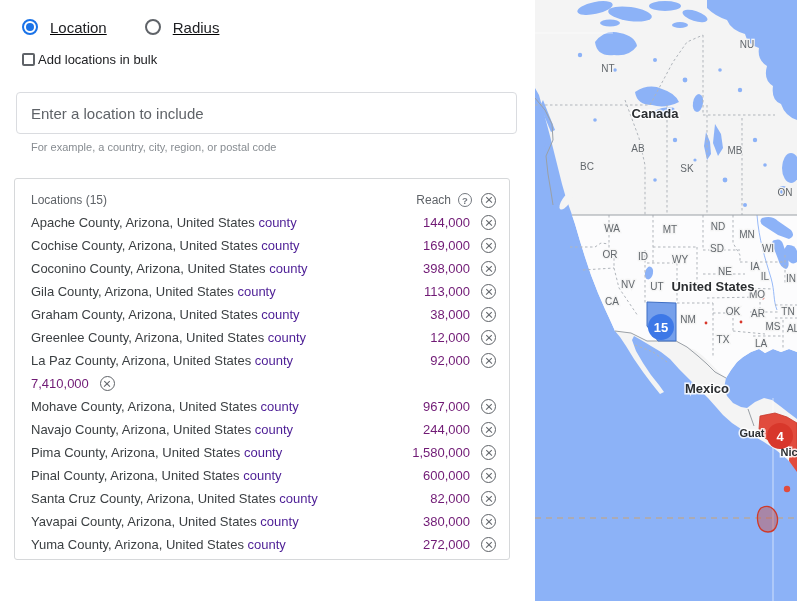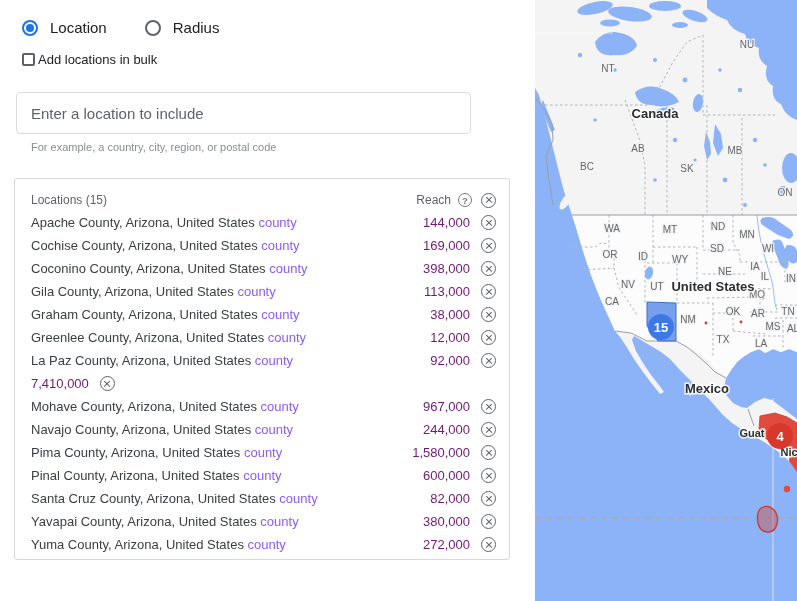--- a/index.html
+++ b/index.html
@@ -3,49 +3,49 @@
 <meta charset="utf-8">
 <style>
   * { margin:0; padding:0; box-sizing:border-box; }
   html,body { width:797px; height:601px; background:#fff; font-family:"Liberation Sans","DejaVu Sans",sans-serif; }
   .screen { position:relative; width:797px; height:601px; overflow:hidden; background:#fff; }
 
   
   .left-panel { position:absolute; left:0; top:0; width:535px; height:601px; background:#fff; }
 
   .radio-row { position:absolute; left:22px; top:16px; height:22px; display:flex; align-items:center; gap:10px; }
-  .radio-option { display:flex; align-items:flex-end; gap:12px; cursor:pointer; }
+  .radio-option { display:flex; align-items:flex-start; gap:12px; cursor:pointer;text-decoration:underline; }
   .radio-option + .radio-option { margin-left:28px; }
   .radio-outer { width:16px; height:16px; border-radius:50%; border:2px solid #5f6368; position:relative; flex:0 0 auto; }
   .radio-option.selected .radio-outer { border-color:#1a73e8; }
   .radio-option.selected .radio-outer::after { content:""; position:absolute; left:2px; top:2px; width:8px; height:8px; border-radius:50%; background:#1a73e8; }
   .radio-label { font-size:15px; color:#202124; }
 
   .checkbox-row { position:absolute; left:22px; top:52px; display:flex; align-items:center; gap:3px; cursor:pointer; }
   .checkbox-box { width:13px; height:13px; border:2px solid #5f6368; border-radius:2px; background:#fff; flex:0 0 auto; }
   .checkbox-label { font-size:13px; color:#202124; }
 
-  .search-input { position:absolute; left:16px; top:92px; width:455px; height:42px; border:1px solid #dadce0; border-radius:4px; padding:0 14px; font-size:15px; color:#202124; font-family:inherit; outline:none; background:#fff; }
+  .search-input { position:absolute; left:16px; top:92px; width:501px; height:42px; border:1px solid #dadce0; border-radius:4px; padding:0 14px; font-size:15px; color:#202124; font-family:inherit; outline:none; background:#fff; }
   .search-input::placeholder { color:#5f6368; opacity:1; }
   .search-helper { position:absolute; left:31px; top:141px; font-size:11px; color:#878c91; }
 
   .loc-card { position:absolute; left:14px; top:178px; width:496px; height:382px; border:1px solid #d6d8da; border-radius:3px; background:#fff; padding:10px 13px 8px 16px; }
   .loc-header { display:flex; align-items:center; height:22px; }
   .loc-header-title { font-size:12px; color:#5f6368; flex:1 1 auto; }
   .reach-label { font-size:12px; color:#5f6368; margin-right:7px; }
   .help-icon { width:14px; height:14px; border:1.2px solid #747980; border-radius:50%; color:#747980; font-size:9.5px; font-weight:bold; display:flex; align-items:center; justify-content:center; margin-right:9px; cursor:pointer; }
   .help-icon::before { content:"?"; }
   .remove-icon { width:15px; height:15px; border:1.3px solid #5f6368; border-radius:50%; position:relative; flex:0 0 auto; cursor:pointer; }
   .remove-icon::before, .remove-icon::after { content:""; position:absolute; left:50%; top:50%; width:8px; height:1.3px; background:#5f6368; }
   .remove-icon::before { transform:translate(-50%,-50%) rotate(45deg); }
   .remove-icon::after  { transform:translate(-50%,-50%) rotate(-45deg); }
 
   .loc-row { display:flex; align-items:center; height:23px; }
   .row-label { flex:1 1 auto; font-size:13px; color:#3c4043; white-space:nowrap; overflow:hidden; }
-  .row-type { color:#8b5cf6; }
+  .row-type { color:#4c1d95; }
   .row-reach { font-size:13px; color:#701a75; margin-right:11px; }
 
   
   .map-panel { position:absolute; left:535px; top:0; width:262px; height:601px; overflow:hidden; cursor:grab;
                box-shadow: inset 7px 0 7px -7px rgba(0,0,0,.28), inset 0 -5px 6px -5px rgba(0,0,0,.22); }
   .map-panel svg { display:block; }
   text.state { font-size:10px; fill:#63686d; paint-order:stroke; stroke:#f4f4f4; stroke-width:2.5px; text-anchor:middle; }
   text.country { font-size:13px; font-weight:bold; fill:#2b2e31; paint-order:stroke; stroke:rgba(255,255,255,.85); stroke-width:3px; text-anchor:middle; }
   text.badge-num { font-size:13px; font-weight:bold; fill:#ffffff; text-anchor:middle; }
 </style>

